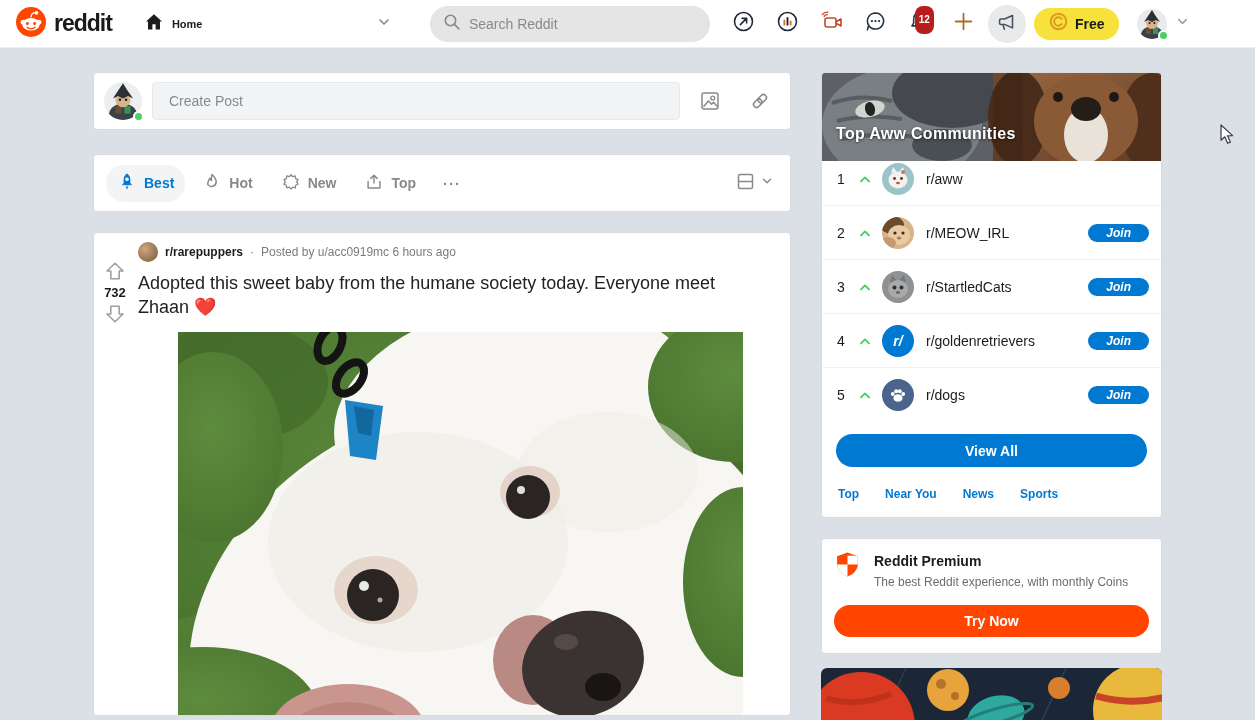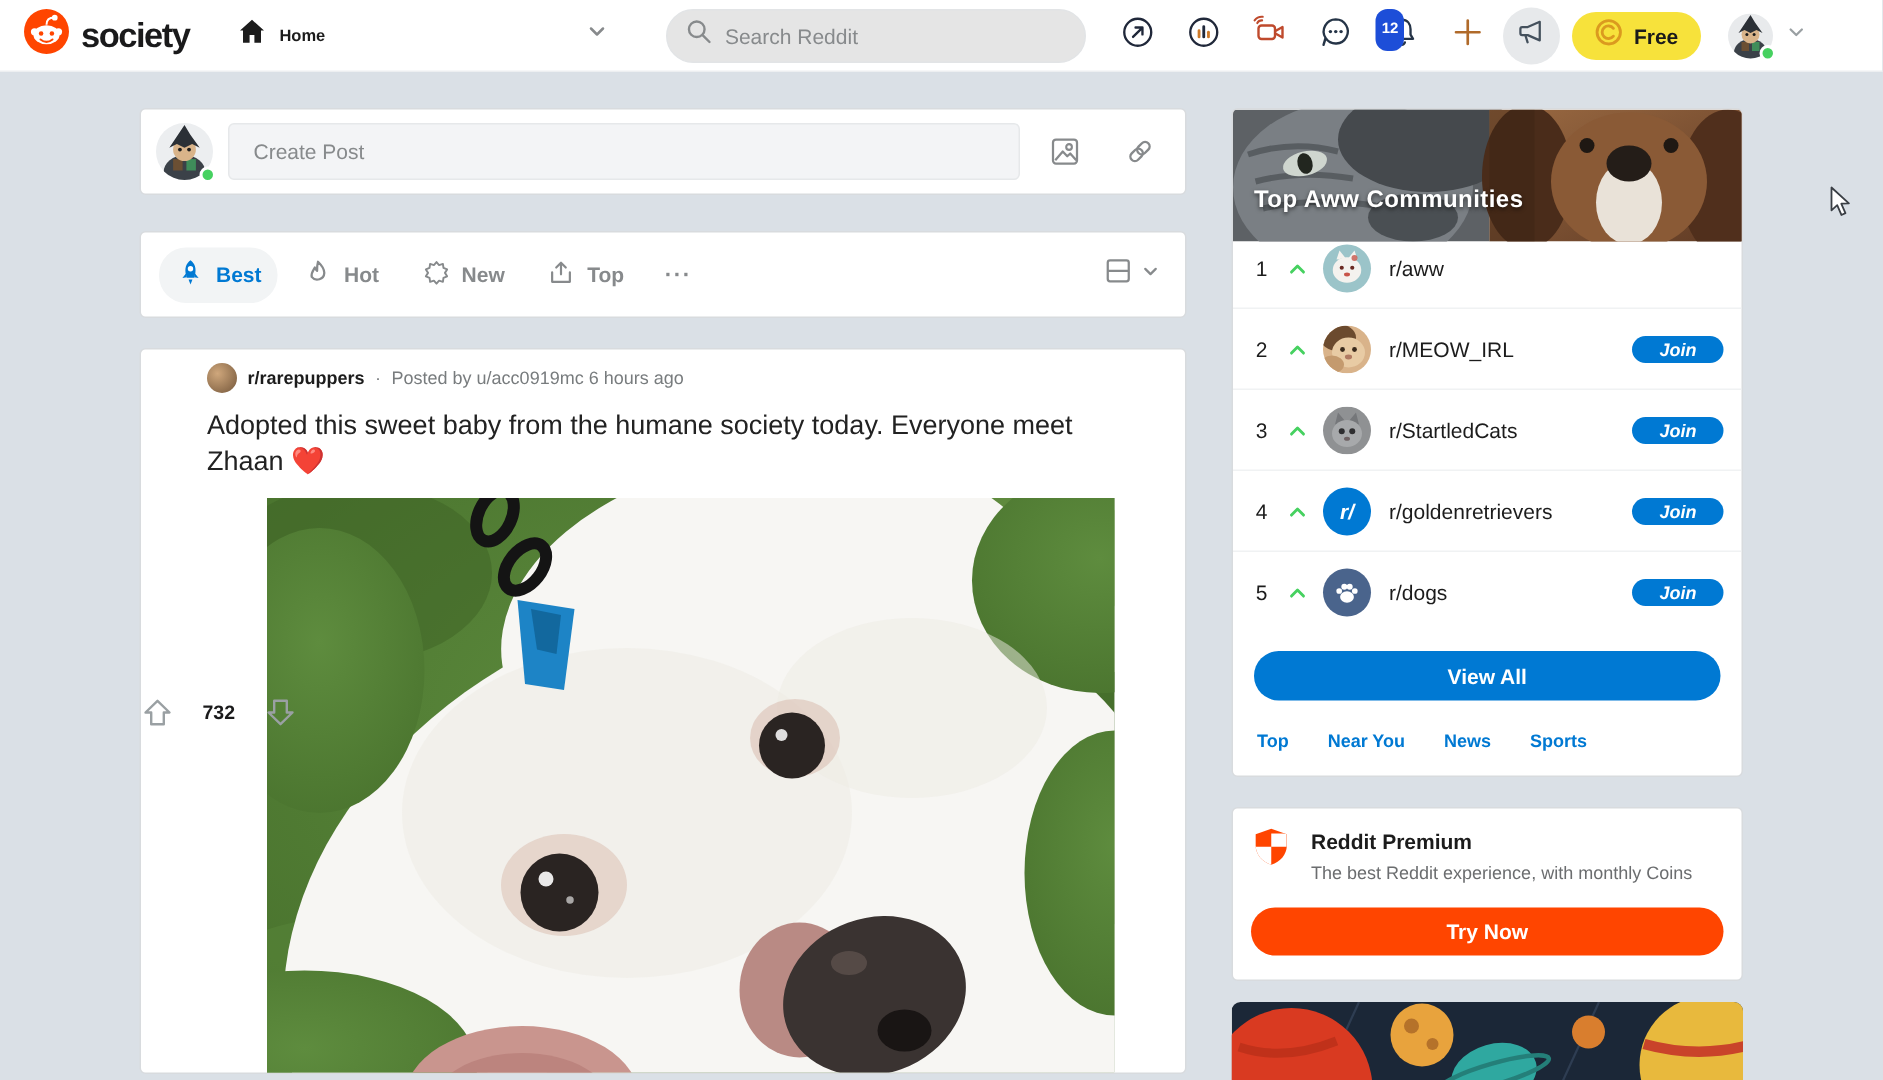--- a/index.html
+++ b/index.html
@@ -34,22 +34,22 @@
     font-family:"Liberation Sans",sans-serif; font-size:14px; color:#1c1c1c; width:100%;
   }
   .search input::placeholder { color:#878A8C; }
   .nav-icons { display:flex; align-items:center; margin-left:14px; gap:4px; }
   .icon-btn {
     width:40px; height:40px; display:flex; align-items:center; justify-content:center;
     border-radius:4px; position:relative; cursor:pointer;
   }
   .icon-btn.circle-bg { background:#E7E9EB; border-radius:50%; width:38px; height:38px; }
   .badge {
-    position:absolute; top:2px; right:18px; min-width:18px; height:28px;
-    background:#1d4ed8; color:#fff; font-size:10px; font-weight:700;
+    position:absolute; top:2px; right:6px; min-width:18px; height:28px;
+    background:#b91c1c; color:#fff; font-size:10px; font-weight:700;
     border-radius:8px; display:flex; align-items:center; justify-content:center; padding:0 4px;
   }
   .free-pill {
     height:32px; margin:0 10px 0 8px; background:#F7E23B; border-radius:16px;
     display:flex; align-items:center; gap:7px; padding:0 15px; cursor:pointer;
   }
   .free-label { font-size:14px; font-weight:700; color:#1a1a1b; }
   .user-btn { display:flex; align-items:center; gap:8px; margin-left:8px; cursor:pointer; }
   .user-avatar { position:relative; width:30px; height:30px; }
   .online-dot {
@@ -79,22 +79,22 @@
     display:flex; align-items:center; gap:7px; padding:7px 11px; border-radius:18px;
     font-size:14px; font-weight:700; color:#878A8C; cursor:pointer;
   }
   .sort-item.active { color:#0079D3; background:#F2F4F5; }
   .sort-more { color:#878A8C; font-size:15px; font-weight:700; padding:6px 10px; cursor:pointer; letter-spacing:1px; }
   .sort-spacer { flex:1; }
   .view-toggle { display:flex; align-items:center; gap:3px; padding:4px; cursor:pointer; }
   
   .post-card { margin-top:20px; display:flex; min-height:476px; }
   .vote-col {
-    width:42px; flex:none; display:flex; flex-direction:row; align-items:center;
-    padding-top:2px; gap:19px; border-radius:4px 0 0 4px;
+    width:42px; flex:none; display:flex; flex-direction:column; align-items:center;
+    padding-top:27px; gap:3px; border-radius:4px 0 0 4px;
   }
   .vote-count { font-size:13px; font-weight:700; color:#1A1A1B; }
   .vote-btn { cursor:pointer; display:flex; }
   .post-body { flex:1; padding:9px 8px 0 2px; }
   .post-head { display:flex; align-items:center; gap:7px; font-size:12px; }
   .sub-avatar {
     width:20px; height:20px; border-radius:50%; flex:none;
     background:radial-gradient(circle at 35% 35%, #cfa77c, #8a6a4a 75%);
   }
   .sub-name { font-weight:700; color:#1c1c1c; cursor:pointer; }
@@ -158,21 +158,21 @@
         <circle cx="20.5" cy="5.8" r="1.9" fill="#fff"></circle>
         <path d="M15 10.5 c0-3.2 2.2-4.8 5.2-4.8" stroke="#fff" stroke-width="1.3" fill="none"></path>
         <circle cx="7" cy="15.2" r="2.4" fill="#fff"></circle>
         <circle cx="23" cy="15.2" r="2.4" fill="#fff"></circle>
         <ellipse cx="15" cy="17.2" rx="8.7" ry="6.3" fill="#fff"></ellipse>
         <circle cx="11.4" cy="16.4" r="1.5" fill="#FF4500"></circle>
         <circle cx="18.6" cy="16.4" r="1.5" fill="#FF4500"></circle>
         <path d="M11 20.3 c2.6 2.1 5.4 2.1 8 0" stroke="#FF4500" stroke-width="1.3" fill="none" stroke-linecap="round"></path>
       </svg>
     </span>
-    <span class="logo-text">society</span>
+    <span class="logo-text">reddit</span>
   </div>
 
   <div class="home-nav">
     <span>
       <svg width="20" height="20" viewBox="0 0 20 20">
           <path d="M10 2.2 L18 9.4 H16 V17.5 H11.6 V12.3 H8.4 V17.5 H4 V9.4 H2 Z" fill="#1c1c1c"></path>
         </svg>
     </span>
     <span class="home-label">Home</span>
     <span class="spacer"></span>

